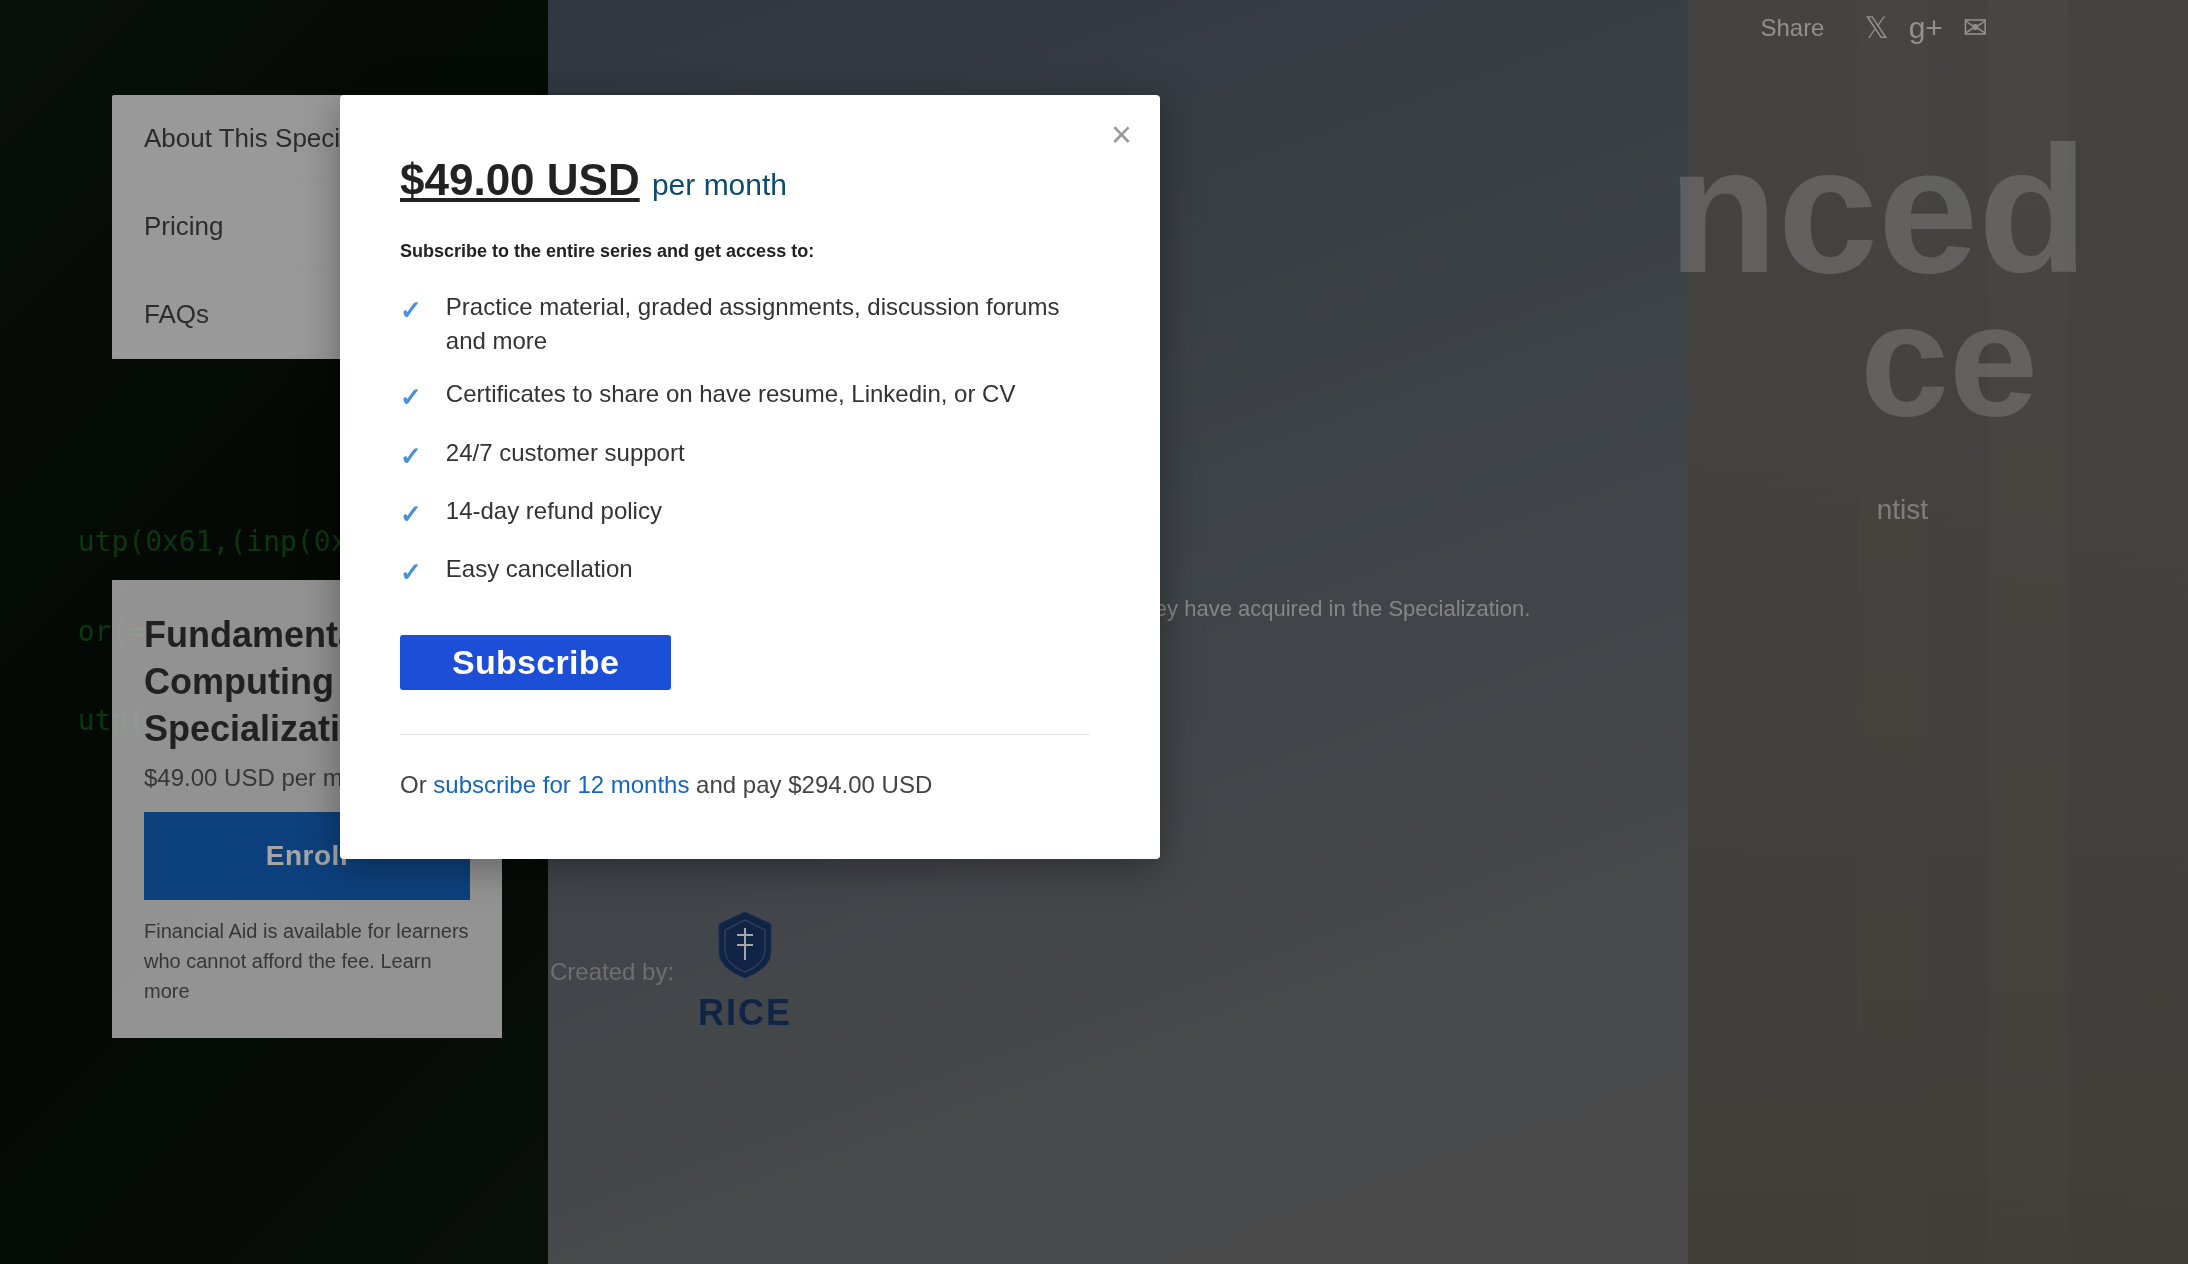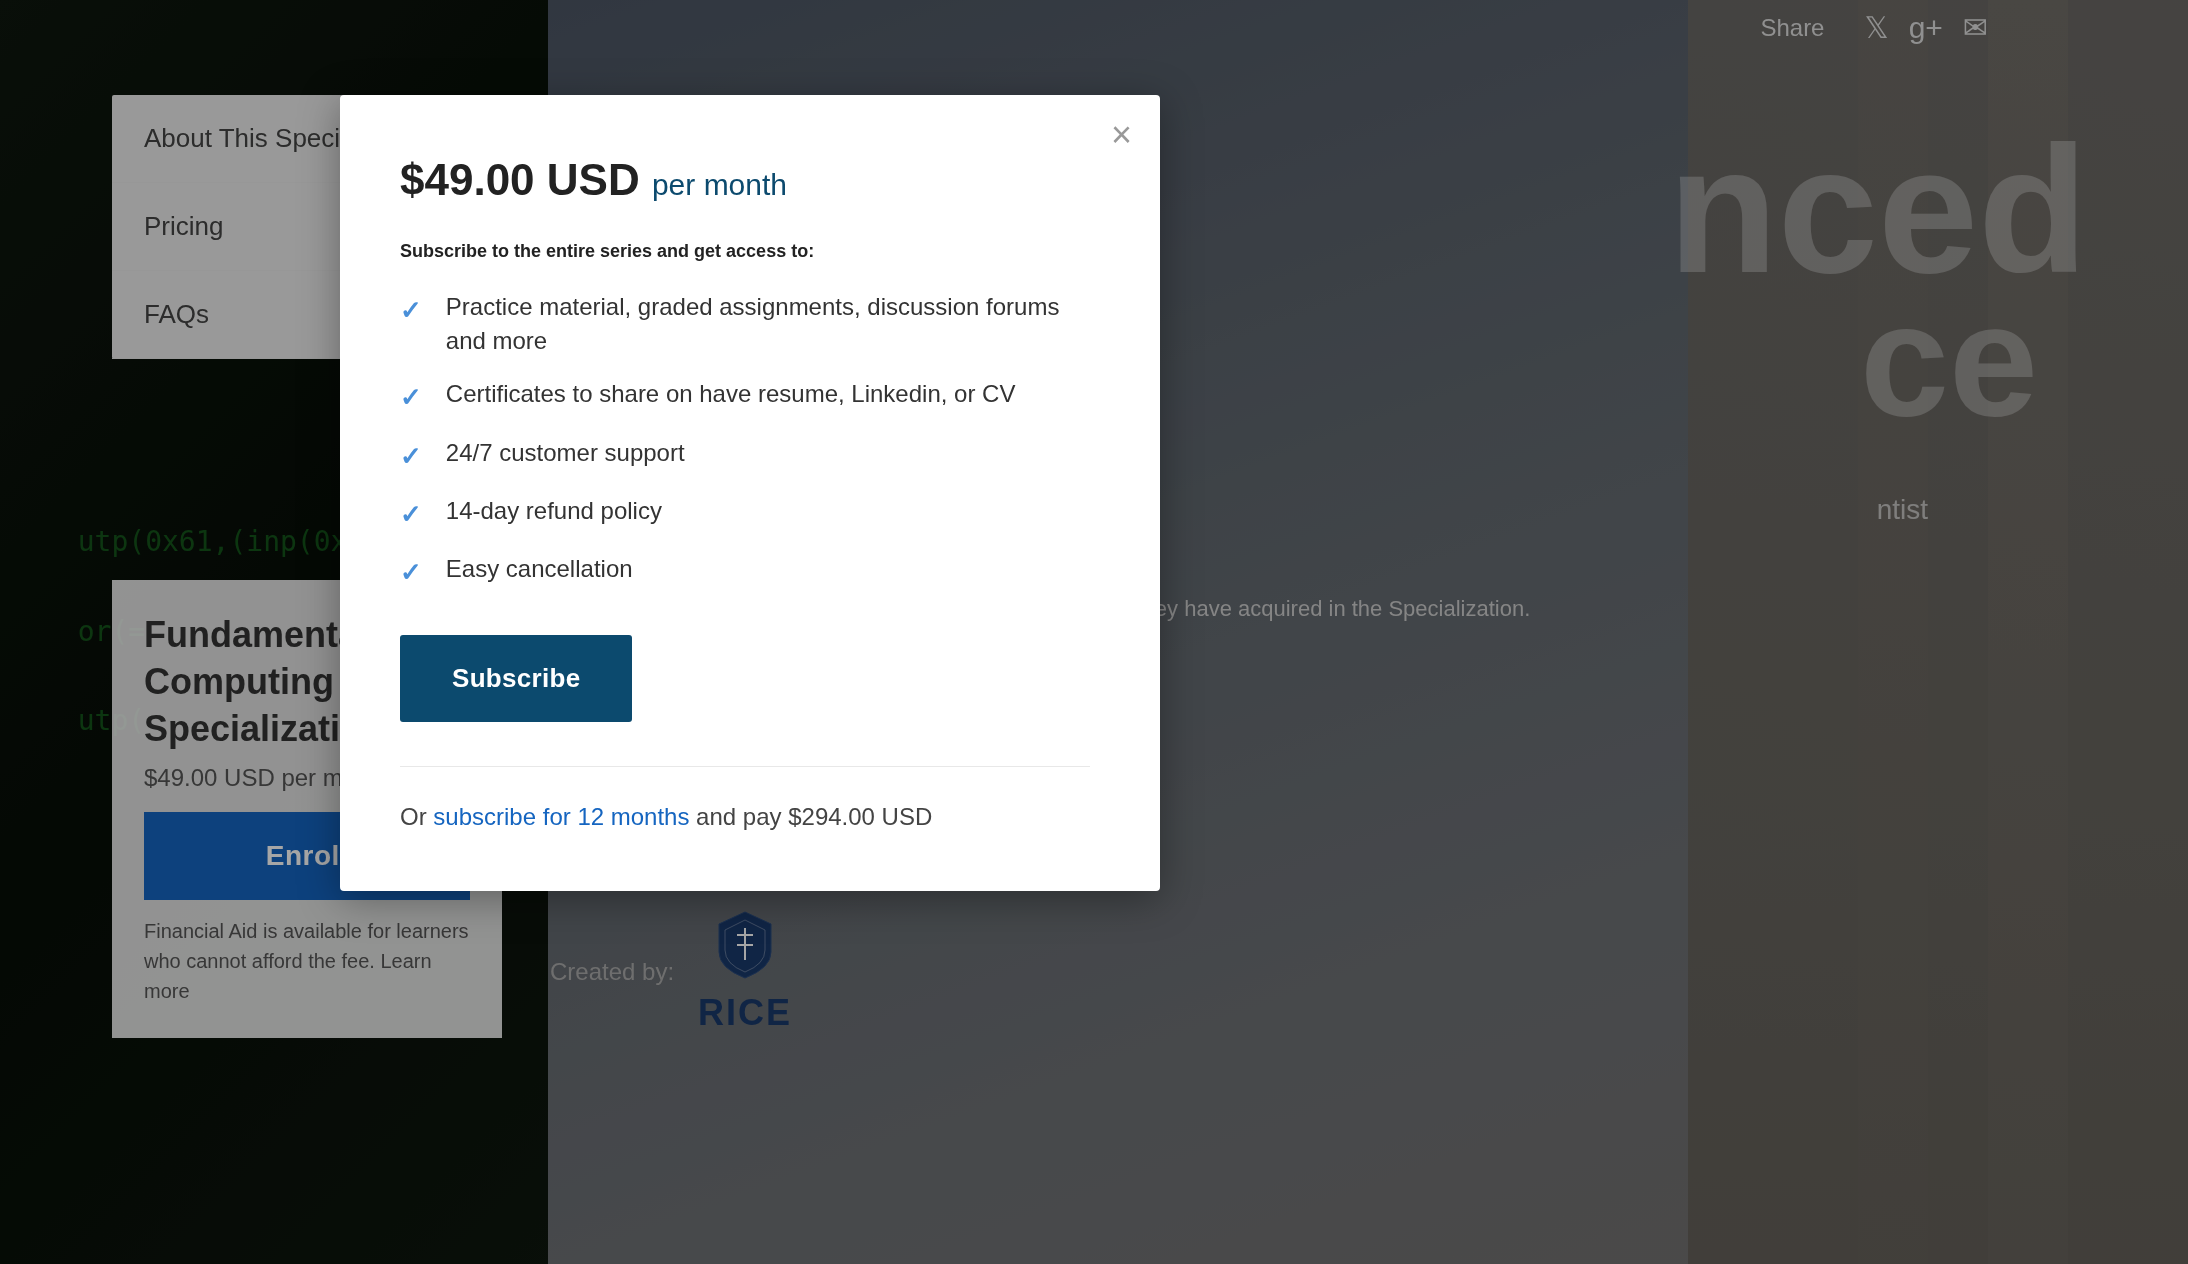--- a/index.html
+++ b/index.html
@@ -246,20 +246,21 @@
 
     .modal-price {
       font-size: 44px;
       color: #222;
       font-weight: 400;
       margin-bottom: 36px;
     }
 
     .modal-price .price-amount {
       font-weight: 700;
+      text-decoration: underline;
     }
 
     .modal-price .price-period {
       font-size: 30px;
       font-weight: 400;
       color: #0c4a6e;
     }
 
     .modal-subtitle {
       font-size: 18px;
@@ -285,25 +286,25 @@
 
     .check-icon {
       color: #4a90d9;
       font-size: 26px;
       font-weight: 700;
       flex-shrink: 0;
       margin-top: 2px;
     }
 
     .subscribe-btn {
-      background: #0c4a6e;
+      background: #1d4ed8;
       color: white;
       border: none;
-      padding: 28px 52px;
-      font-size: 26px;
+      padding: 8px 52px;
+      font-size: 34px;
       font-weight: 600;
       cursor: pointer;
       border-radius: 3px;
       margin-bottom: 44px;
       letter-spacing: 0.3px;
     }
 
     .modal-divider {
       border: none;
       border-top: 1px solid #e8e8e8;

